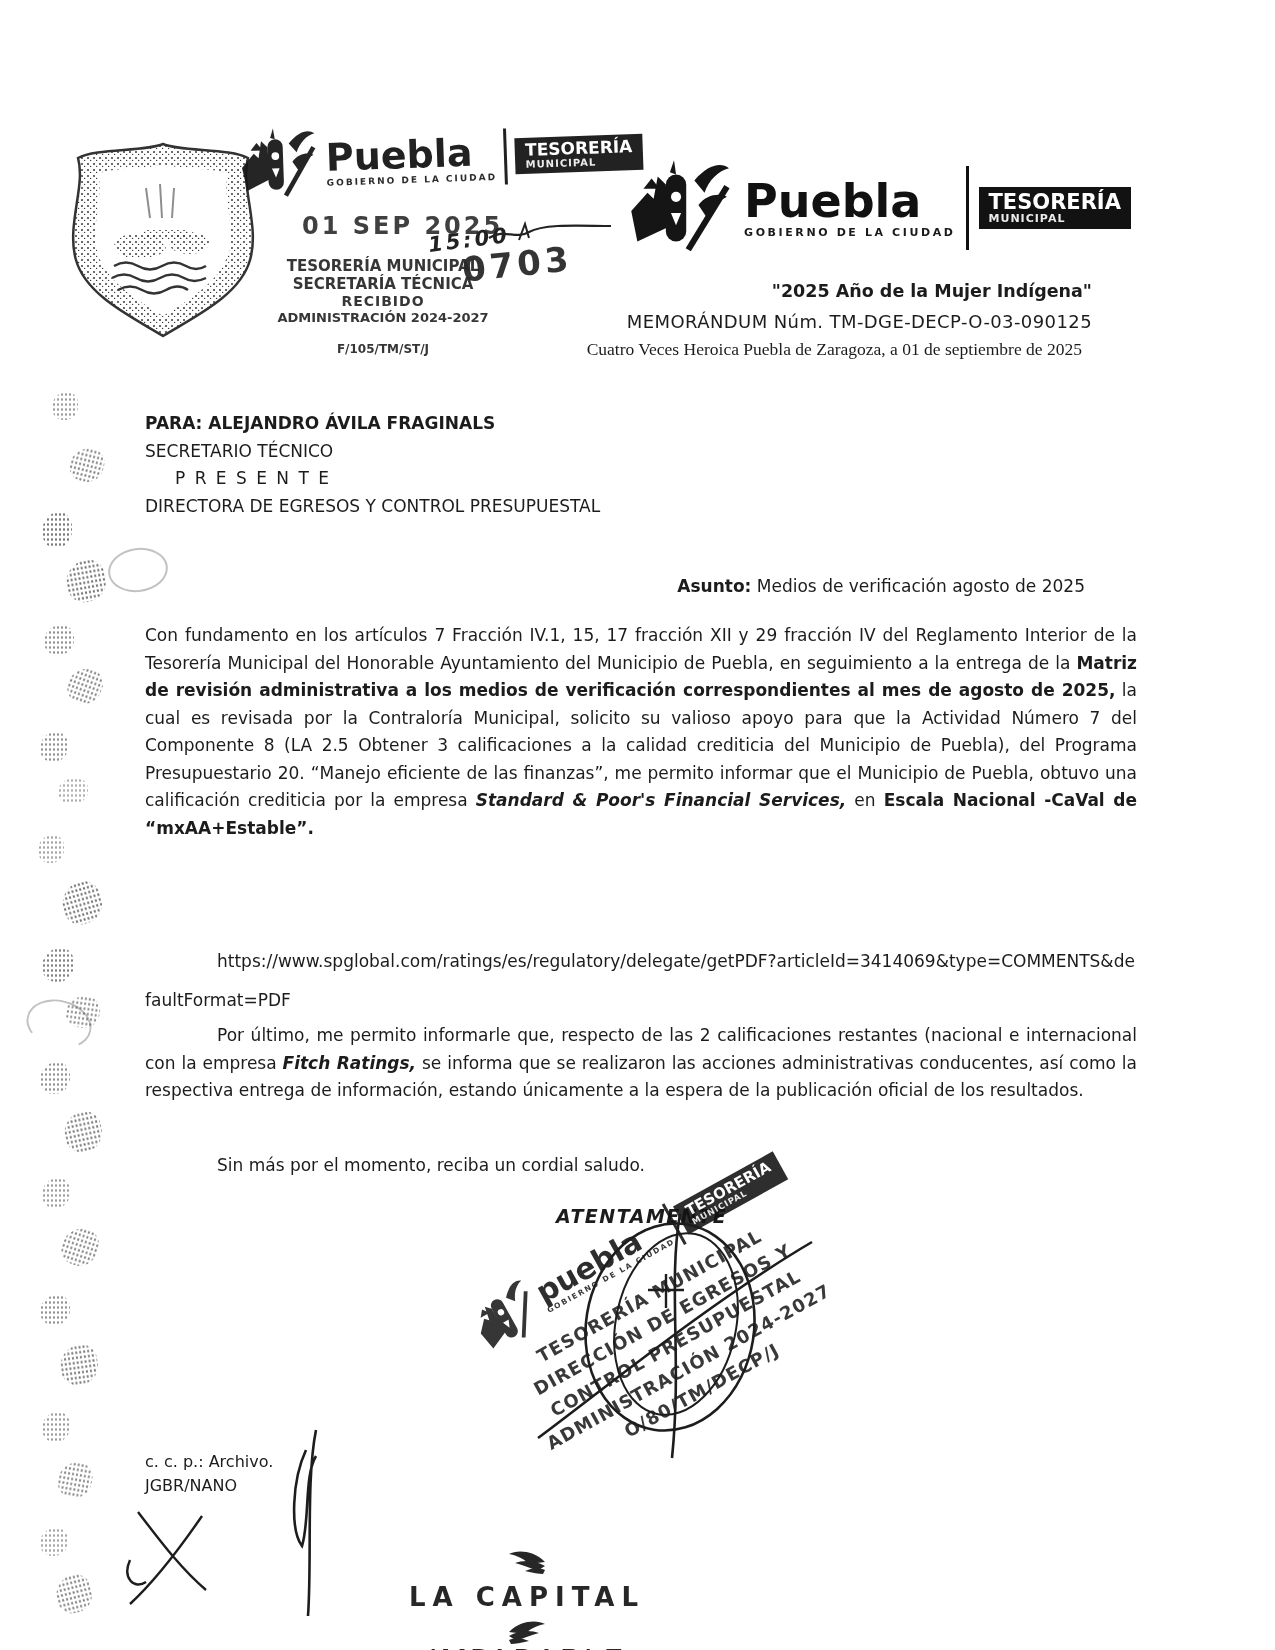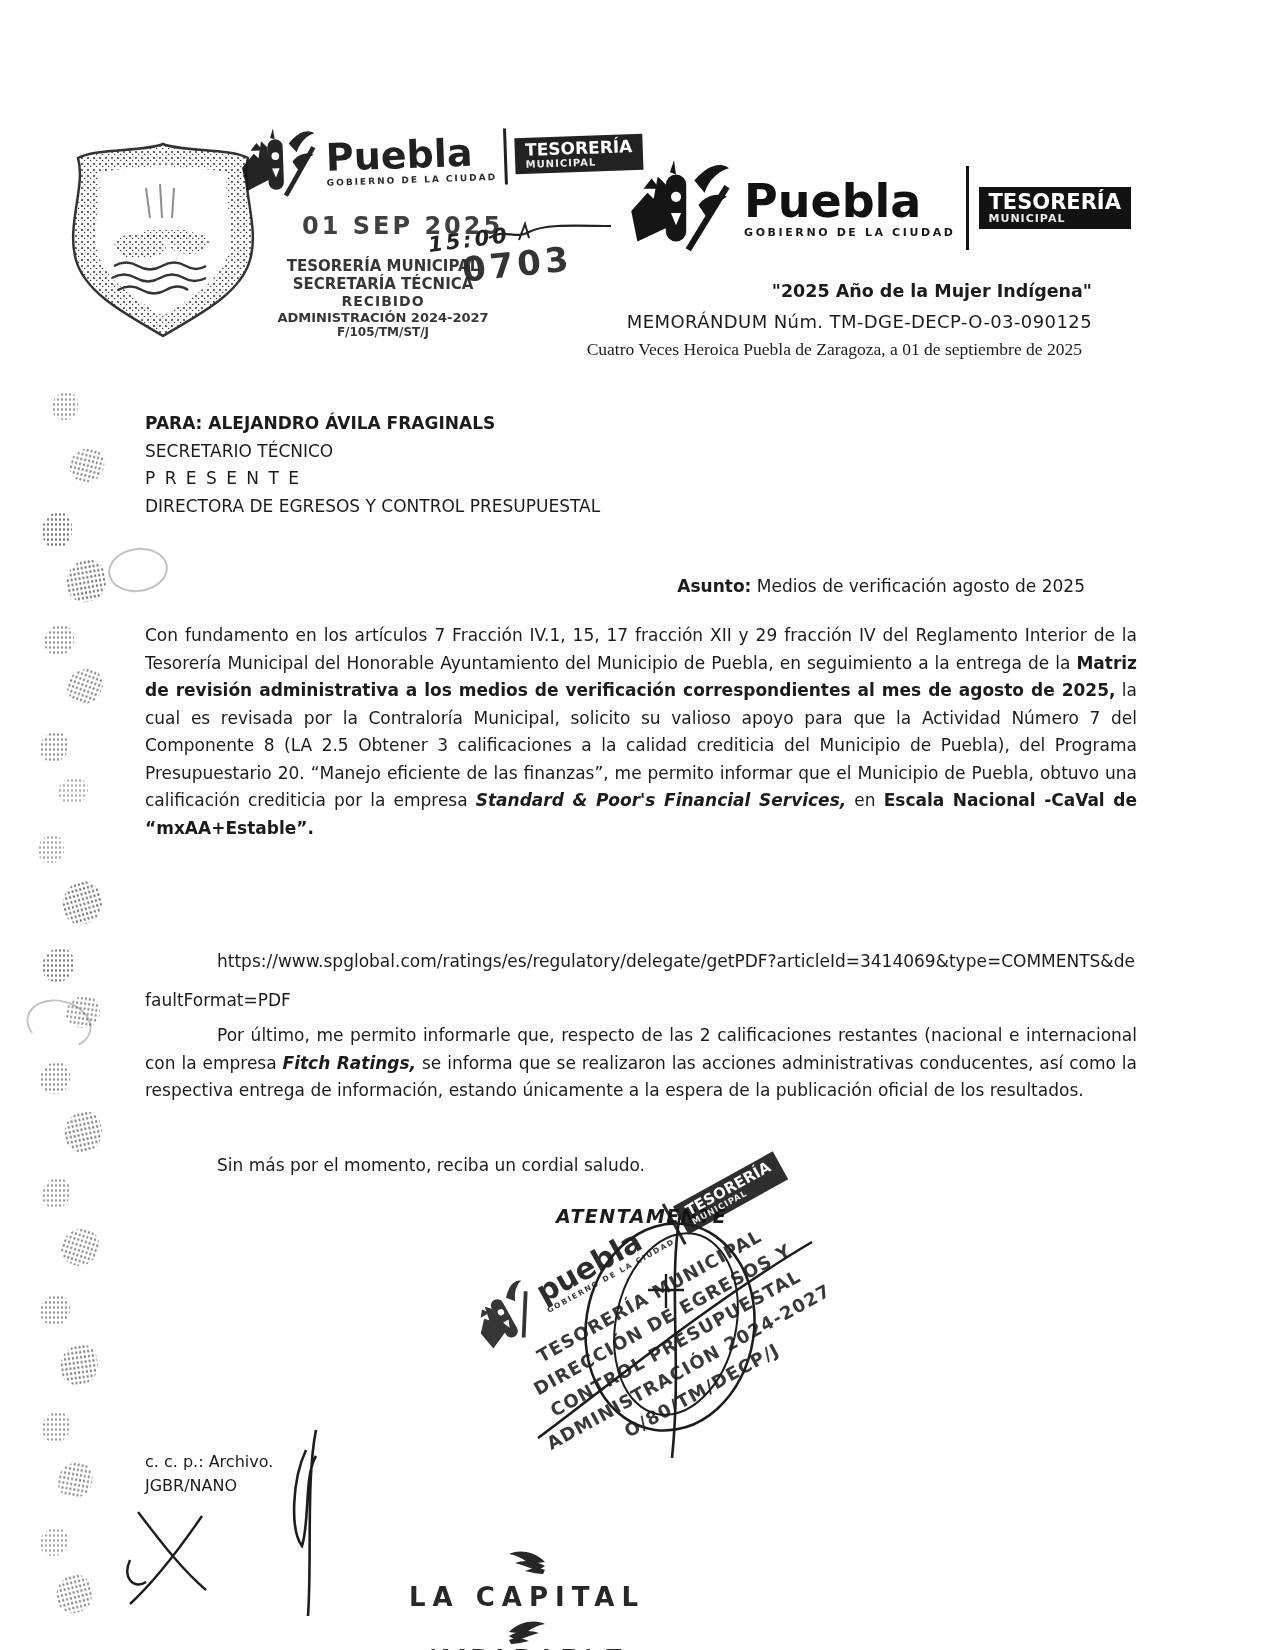--- a/index.html
+++ b/index.html
@@ -132,21 +132,21 @@
     <svg class="sig-svg" style="left:485px;top:210px;" width="130" height="40" viewBox="0 0 130 40">
       <path d="M4 28 C20 18 30 30 44 22 C60 13 100 16 126 16" fill="none" stroke="#222" stroke-width="2.2"></path>
       <path d="M34 30 l6 -16 4 14" fill="none" stroke="#222" stroke-width="2"></path>
     </svg>
 
     <div class="rc-lines" style="left:268px;top:258px;width:230px;">
       <div style="font-size:15px;">TESORERÍA MUNICIPAL</div>
       <div style="font-size:15px;">SECRETARÍA TÉCNICA</div>
       <div style="font-size:14px;letter-spacing:1px;">RECIBIDO</div>
       <div style="font-size:13px;">ADMINISTRACIÓN 2024-2027</div>
-      <div style="font-size:12px;">F/105/TM/ST/J</div>
+      <div style="font-size:12px;margin-top:17px;">F/105/TM/ST/J</div>
     </div>
   </div>
 
   <div class="logo-row" style="left:612px;top:152px;">
     <svg width="124" height="112" viewBox="0 0 120 110">
       <path d="M18 58 l16 -18 6 6 4 -22 8 8 2 42 -30 14 Z" fill="#151515"></path>
       <path d="M30 36 l8 -10 8 10 Z" fill="#151515"></path>
       <rect x="52" y="22" width="20" height="66" rx="10" fill="#151515"></rect>
       <circle cx="62" cy="44" r="5" fill="#fff"></circle>
       <path d="M57 60 l10 0 -5 12 Z" fill="#fff"></path>
@@ -166,21 +166,21 @@
     </div>
   </div>
 
   <div class="hdr-line b" style="right:183px;top:281px;font-size:17.5px;">"2025 Año de la Mujer Indígena"</div>
   <div class="hdr-line" style="right:183px;top:311px;font-size:18px;letter-spacing:.4px;">MEMORÁNDUM Núm. TM-DGE-DECP-O-03-090125</div>
   <div class="hdr-line" style="right:193px;top:339px;font-size:17.5px;font-family:Liberation Serif, serif;">Cuatro Veces Heroica Puebla de Zaragoza, a 01 de septiembre de 2025</div>
 
   <div class="txt" style="left:145px;top:410px;width:700px;">
     <div class="b">PARA: ALEJANDRO ÁVILA FRAGINALS</div>
     <div>SECRETARIO TÉCNICO</div>
-    <div style="letter-spacing:2px;">P R E S E N T E</div>
+    <div style="letter-spacing:2px;margin-left:30px;">P R E S E N T E</div>
     <div>DIRECTORA DE EGRESOS Y CONTROL PRESUPUESTAL</div>
   </div>
 
   <div class="hdr-line" style="right:190px;top:576px;font-size:17px;">
     <span class="b">Asunto:</span><span> Medios de verificación agosto de 2025</span>
   </div>
 
   <div class="txt just" style="left:145px;top:622px;width:992px;">
     <span>Con fundamento en los artículos 7 Fracción IV.1, 15, 17 fracción XII y 29 fracción IV del Reglamento Interior de la Tesorería Municipal del Honorable Ayuntamiento del Municipio de Puebla, en seguimiento a la entrega de la </span><span class="b">Matriz de revisión administrativa a los medios de verificación correspondientes al mes de agosto de 2025,</span><span> la cual es revisada por la Contraloría Municipal, solicito su valioso apoyo para que la Actividad Número 7 del Componente 8 (LA 2.5 Obtener 3 calificaciones a la calidad crediticia del Municipio de Puebla), del Programa Presupuestario 20. “Manejo eficiente de las finanzas”, me permito informar que el Municipio de Puebla, obtuvo una calificación crediticia por la empresa </span><span class="bi">Standard &amp; Poor's Financial Services,</span><span> en </span><span class="b">Escala Nacional -CaVal de “mxAA+Estable”.</span>
   </div>

